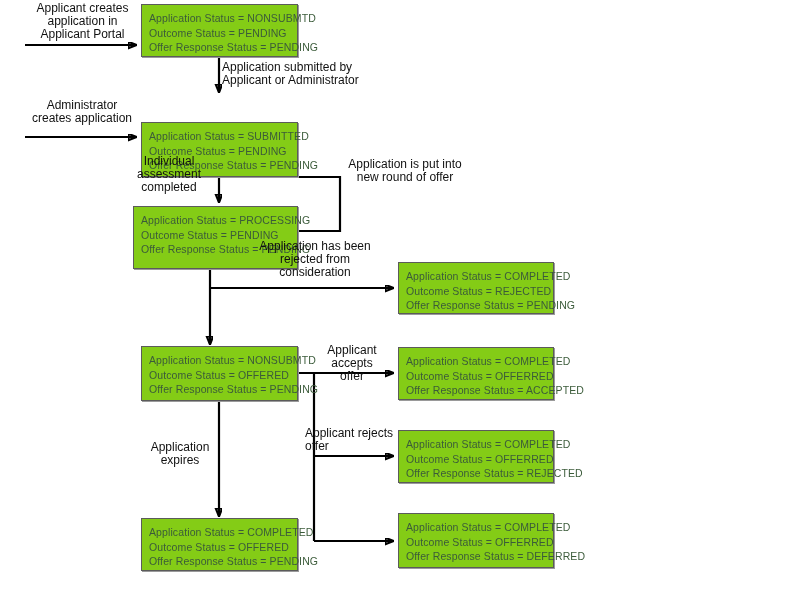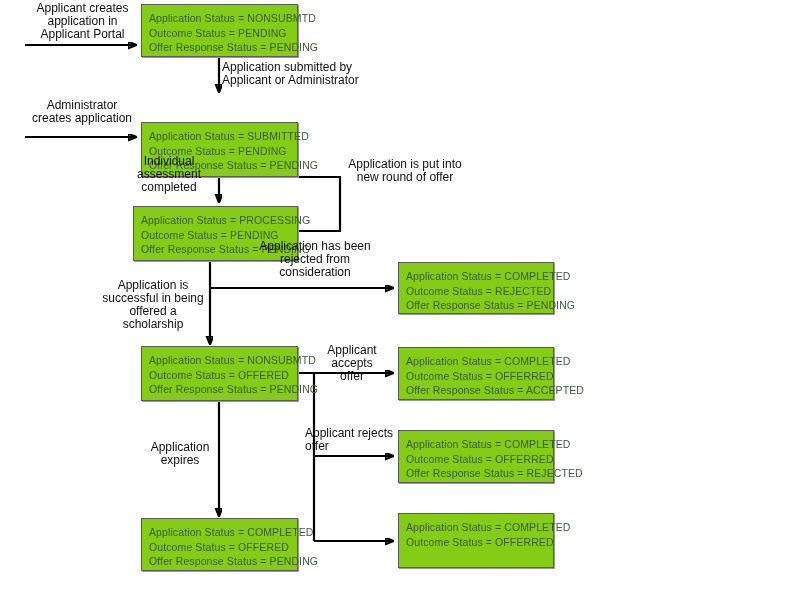--- a/index.html
+++ b/index.html
@@ -92,21 +92,21 @@
     <span class="line">Outcome Status = PENDING</span>
     <span class="line">Offer Response Status = PENDING</span>
   </div>
 
   <div class="node" style="left:141px; top:96px; width:157px; height:55px;margin-top:26px;">
     <span class="line">Application Status = SUBMITTED</span>
     <span class="line">Outcome Status = PENDING</span>
     <span class="line">Offer Response Status = PENDING</span>
   </div>
 
-  <div class="node" style="left:133px; top:206px; width:165px; height:55px;">
+  <div class="node" style="left:133px; top:206px; width:165px; height:63px;">
     <span class="line">Application Status = PROCESSING</span>
     <span class="line">Outcome Status = PENDING</span>
     <span class="line">Offer Response Status = PENDING</span>
   </div>
 
   <div class="node" style="left:398px; top:262px; width:156px; height:52px;">
     <span class="line">Application Status = COMPLETED</span>
     <span class="line">Outcome Status = REJECTED</span>
     <span class="line">Offer Response Status = PENDING</span>
   </div>
@@ -125,20 +125,21 @@
 
   <div class="node" style="left:398px; top:430px; width:156px; height:53px;">
     <span class="line">Application Status = COMPLETED</span>
     <span class="line">Outcome Status = OFFERRED</span>
     <span class="line">Offer Response Status = REJECTED</span>
   </div>
 
   <div class="node" style="left:398px; top:513px; width:156px; height:55px;">
     <span class="line">Application Status = COMPLETED</span>
     <span class="line">Outcome Status = OFFERRED</span>
+    <span class="line">Offer Response Status = DEFERRED</span>
   </div>
 
   <div class="node" style="left:141px; top:518px; width:157px; height:53px;">
     <span class="line">Application Status = COMPLETED</span>
     <span class="line">Outcome Status = OFFERED</span>
     <span class="line">Offer Response Status = PENDING</span>
   </div>
 
   <div class="edge-label" style="left:30px; top:2px; width:105px;">Applicant creates
 application in
@@ -154,23 +155,20 @@
 assessment
 completed</div>
 
   <div class="edge-label" style="left:325px; top:158px; width:160px; text-align:center;">Application is put into
 new round of offer</div>
 
   <div class="edge-label" style="left:240px; top:240px; width:150px; text-align:center;">Application has been
 rejected from
 consideration</div>
 
-  <div class="edge-label" style="left:98px; top:279px; width:110px; text-align:center;">Application is
-successful in being
-offered a scholarship</div>
 
   <div class="edge-label" style="left:305px; top:344px; width:94px; text-align:center;">Applicant accepts
 offer</div>
 
   <div class="edge-label" style="left:305px; top:427px; width:94px; text-align:left;">Applicant rejects
 offer</div>
 
   <div class="edge-label" style="left:141px; top:441px; width:78px; text-align:center;">Application
 expires</div>
 

